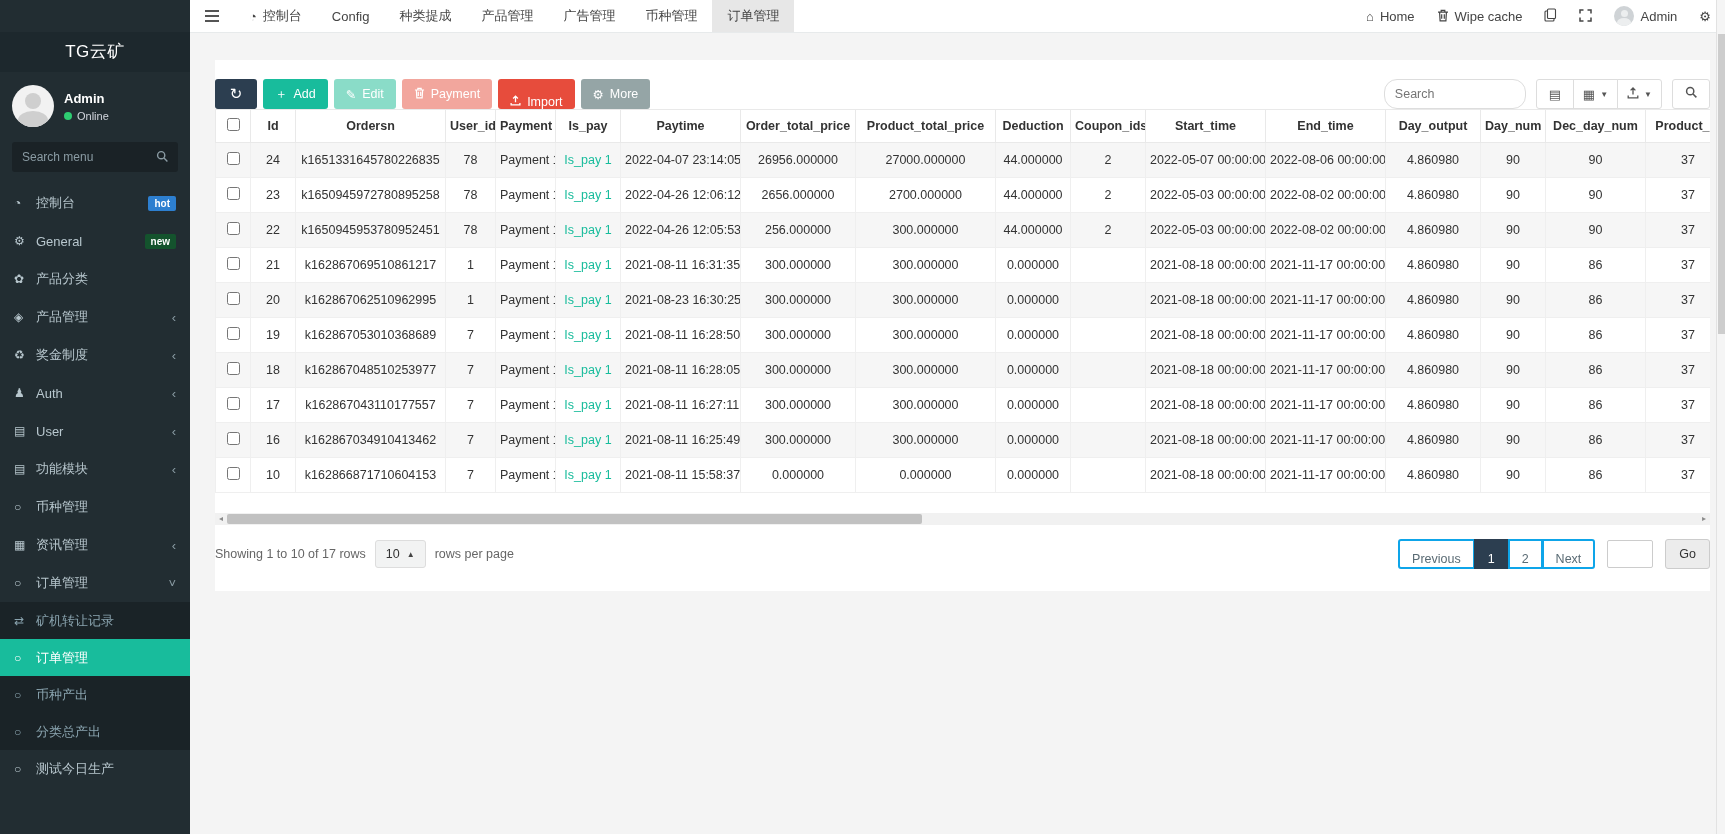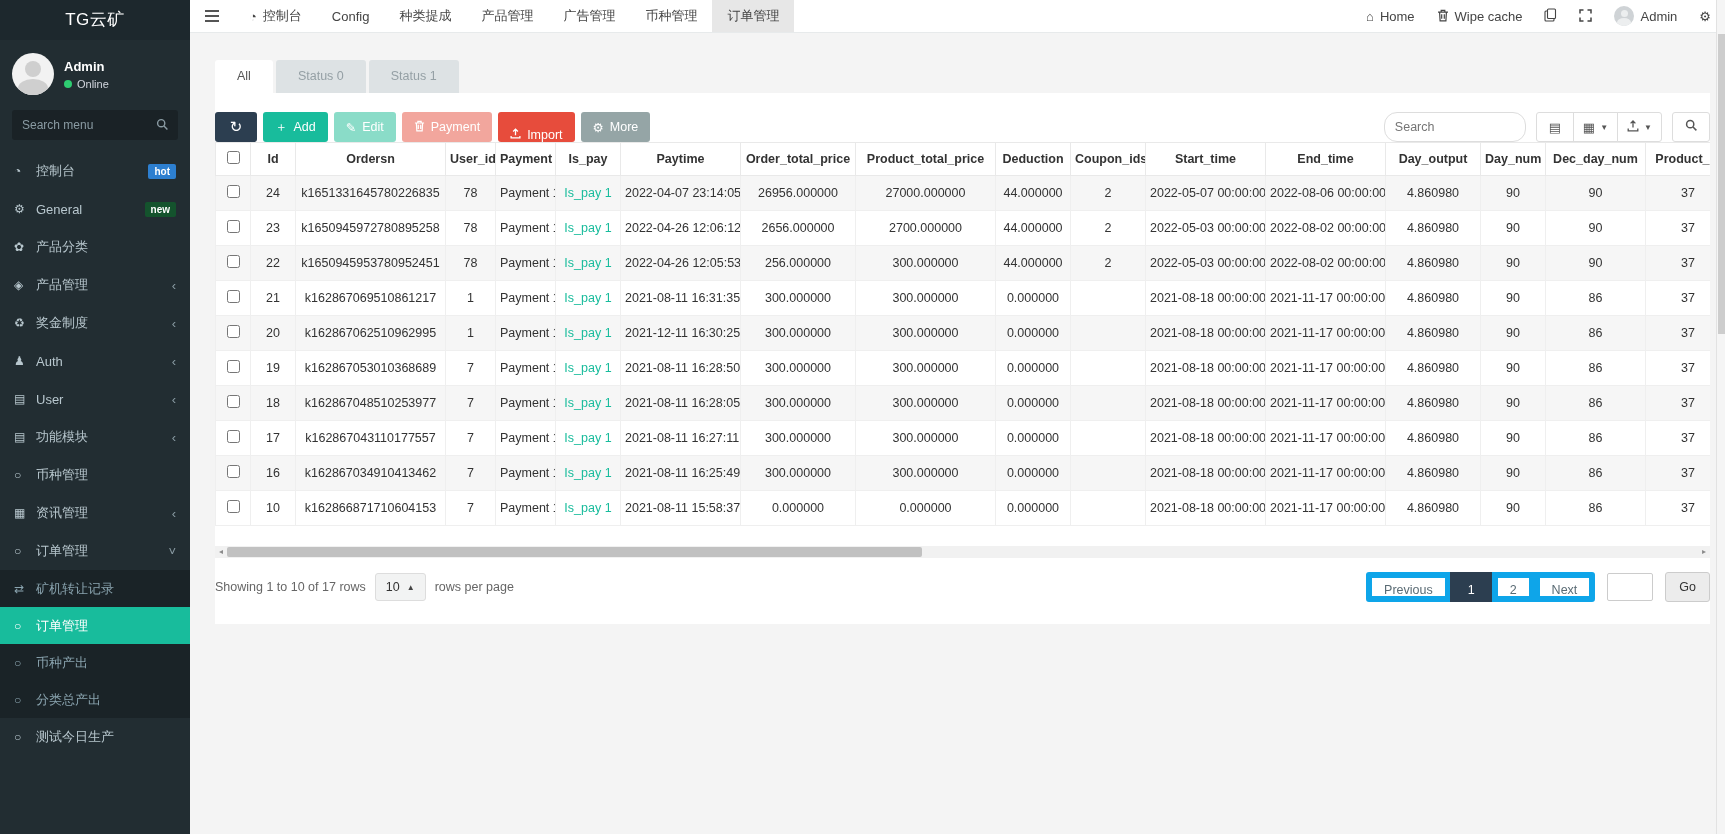--- a/index.html
+++ b/index.html
@@ -1,21 +1,21 @@
 <!DOCTYPE html>
 <html><head>
 <meta charset="utf-8">
 <style>
   * { box-sizing: border-box; margin: 0; padding: 0; }
   html,body { width:1725px; height:834px; overflow:hidden; }
   body { font-family:"Liberation Sans", sans-serif; background:#f4f4f4; font-size:13px; color:#333; }
 
   
   .sidebar { position:fixed; left:0; top:0; width:190px; height:834px; background:#222d32; z-index:10; }
-  .logo { height:40px; line-height:40px; text-align:center; color:#fff; font-size:17px; background:#1d282d; letter-spacing:.5px; }
+  .logo { height:40px; line-height:40px; text-align:center; color:#fff; font-size:17px; background:#1d282d; letter-spacing:.5px;margin-top:32px; }
   .user-panel { display:flex; align-items:center; gap:10px; padding:13px 12px 11px; }
   .avatar { width:42px; height:42px; border-radius:50%; background:#f2f2f2; position:relative; overflow:hidden; flex:0 0 auto; }
   .avatar::before { content:""; position:absolute; top:18%; left:31%; width:38%; height:38%; border-radius:50%; background:#cfcfcf; }
   .avatar::after  { content:""; position:absolute; top:62%; left:15%; width:70%; height:45%; border-radius:50% 50% 0 0; background:#cfcfcf; }
   .u-name { color:#fff; font-weight:bold; font-size:13px; }
   .u-status { color:#d2d6de; font-size:11px; margin-top:4px; display:flex; align-items:center; gap:5px; }
   .dot { width:8px; height:8px; border-radius:50%; background:#2ecc71; display:inline-block; }
   .side-search { margin:4px 12px 12px; position:relative; }
   .side-search input { width:100%; height:30px; background:#1a2226; border:none; border-radius:3px; color:#22c55e; padding:0 28px 0 10px; font-size:12px; outline:none; }
   .side-search input::placeholder { color:#8a9ba3; }
@@ -82,21 +82,21 @@
   .hscroll { height:12px; background:#f1f1f1; margin-top:20px; position:relative; }
   .hs-ar { position:absolute; top:0; width:12px; height:12px; font-size:8px; color:#8b8b8b; text-align:center; line-height:12px; cursor:pointer; }
   .hs-ar.left { left:0; } .hs-ar.right { right:0; }
   .hs-thumb { position:absolute; left:12px; top:1px; height:10px; width:695px; background:#c1c1c1; border-radius:2px; cursor:pointer; }
 
   
   .pager { display:flex; align-items:center; margin-top:14px; font-size:12.5px; color:#666; }
   .page-size { border:1px solid #ddd; background:#f2f3f3; height:28px; padding:0 10px; display:inline-flex; align-items:center; gap:7px; margin:0 9px; color:#333; border-radius:3px; font-size:12.5px; cursor:pointer; font-family:inherit; }
   .caret-up { font-size:8px; color:#444; }
   .pagination { margin-left:auto; display:flex; }
-  .page-btn { height:30px; min-width:33px; padding:5px 12px; border:6px solid #0ea5e9; background:#fff; color:#5a6b74; font-size:12.5px; margin-left:-1px; cursor:pointer; font-family:inherit; }
+  .page-btn { height:30px; min-width:33px; padding:11px 12px; border:2px solid #0ea5e9; background:#fff; color:#5a6b74; font-size:12.5px; margin-left:-1px; cursor:pointer; font-family:inherit; }
   .page-btn:first-child { border-radius:3px 0 0 3px; margin-left:0; }
   .page-btn:last-child { border-radius:0 3px 3px 0; }
   .page-btn.active { background:#2c3e50; border-color:#2c3e50; color:#fff; }
   .goto { width:46px; height:28px; border:1px solid #ccc; border-radius:2px; margin-left:12px; outline:none; padding:0 6px; }
   .go-btn { height:30px; padding:0 13px; border:1px solid #ccc; background:#ececec; color:#333; margin-left:12px; border-radius:3px; font-size:12.5px; cursor:pointer; font-family:inherit; }
 
   
   .vscroll { position:fixed; right:0; top:0; width:9px; height:834px; background:#f5f5f5; border-left:1px solid #e2e2e2; z-index:20; }
   .vthumb { position:absolute; top:34px; left:1px; width:7px; height:300px; background:#cdcdcd; }
 </style>
@@ -257,25 +257,20 @@
       <span class="avatar-sm"></span>
       <span>Admin</span>
     </div>
     <div class="nav-link">
       <span class="glyph">⚙</span>
     </div>
   </div>
 </header>
 
 <main class="content">
-  <div class="tabs" id="tabs">
-      <div class="tab active">All</div>
-      <div class="tab">Status 0</div>
-      <div class="tab">Status 1</div>
-    </div>
   <section class="panel">
     <div class="toolbar">
       <button class="btn btn-refresh">
           <span>↻</span>
         </button>
       <button class="btn btn-add">
           <span>＋</span>
           <span>Add</span>
         </button>
       <button class="btn btn-edit">
@@ -443,21 +438,21 @@
               <td>86</td>
               <td>37</td>
             </tr>
             <tr>
               <td><input type="checkbox" style=""></td>
               <td>20</td>
               <td>k162867062510962995</td>
               <td>1</td>
               <td>Payment 1</td>
               <td><span class="link">Is_pay 1</span></td>
-              <td>2021-12-11 16:30:25</td>
+              <td>2021-08-23 16:30:25</td>
               <td>300.000000</td>
               <td>300.000000</td>
               <td>0.000000</td>
               <td></td>
               <td>2021-08-18 00:00:00</td>
               <td>2021-11-17 00:00:00</td>
               <td>4.860980</td>
               <td>90</td>
               <td>86</td>
               <td>37</td>

